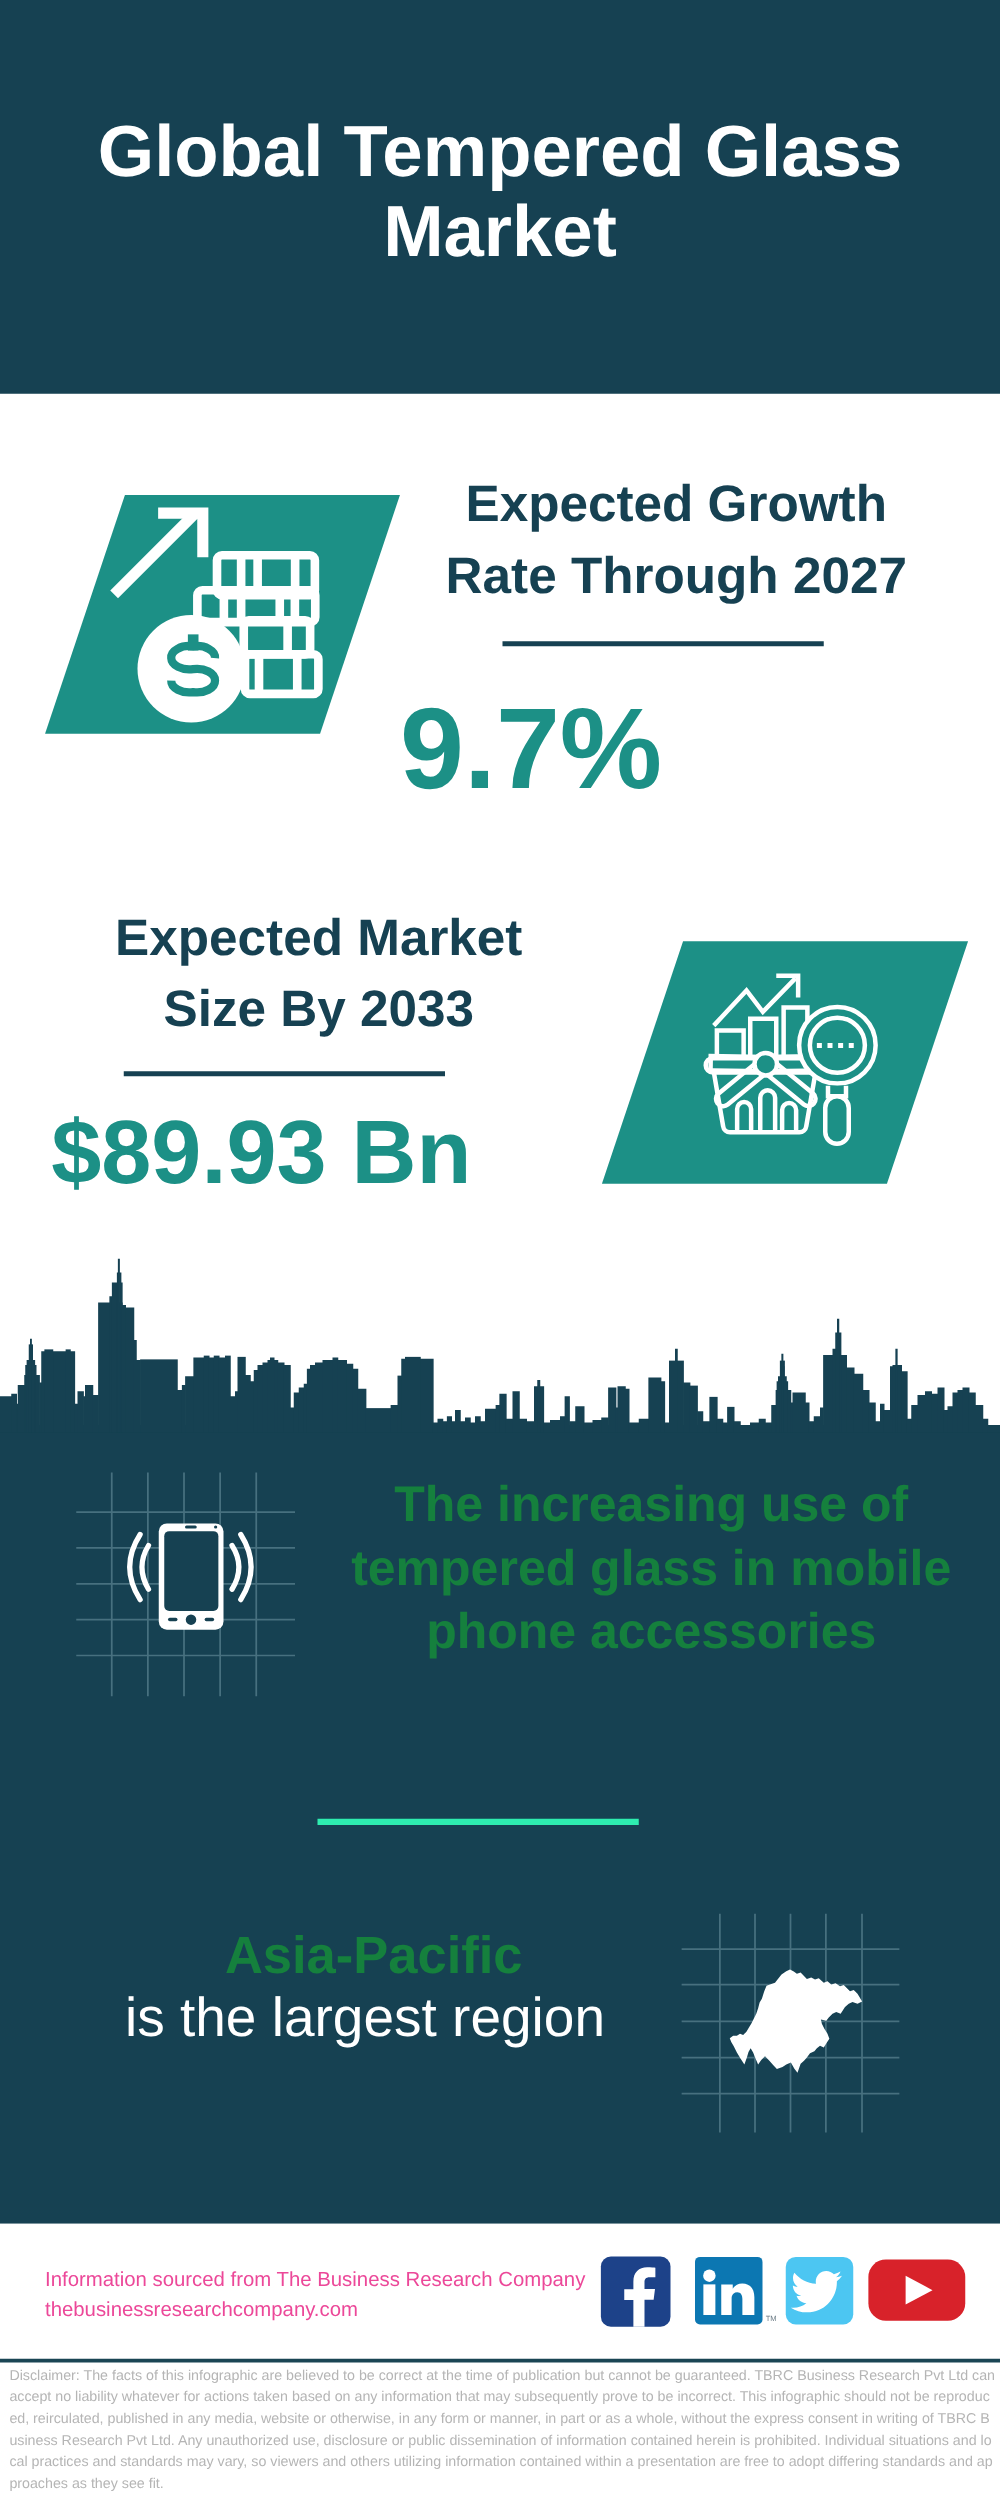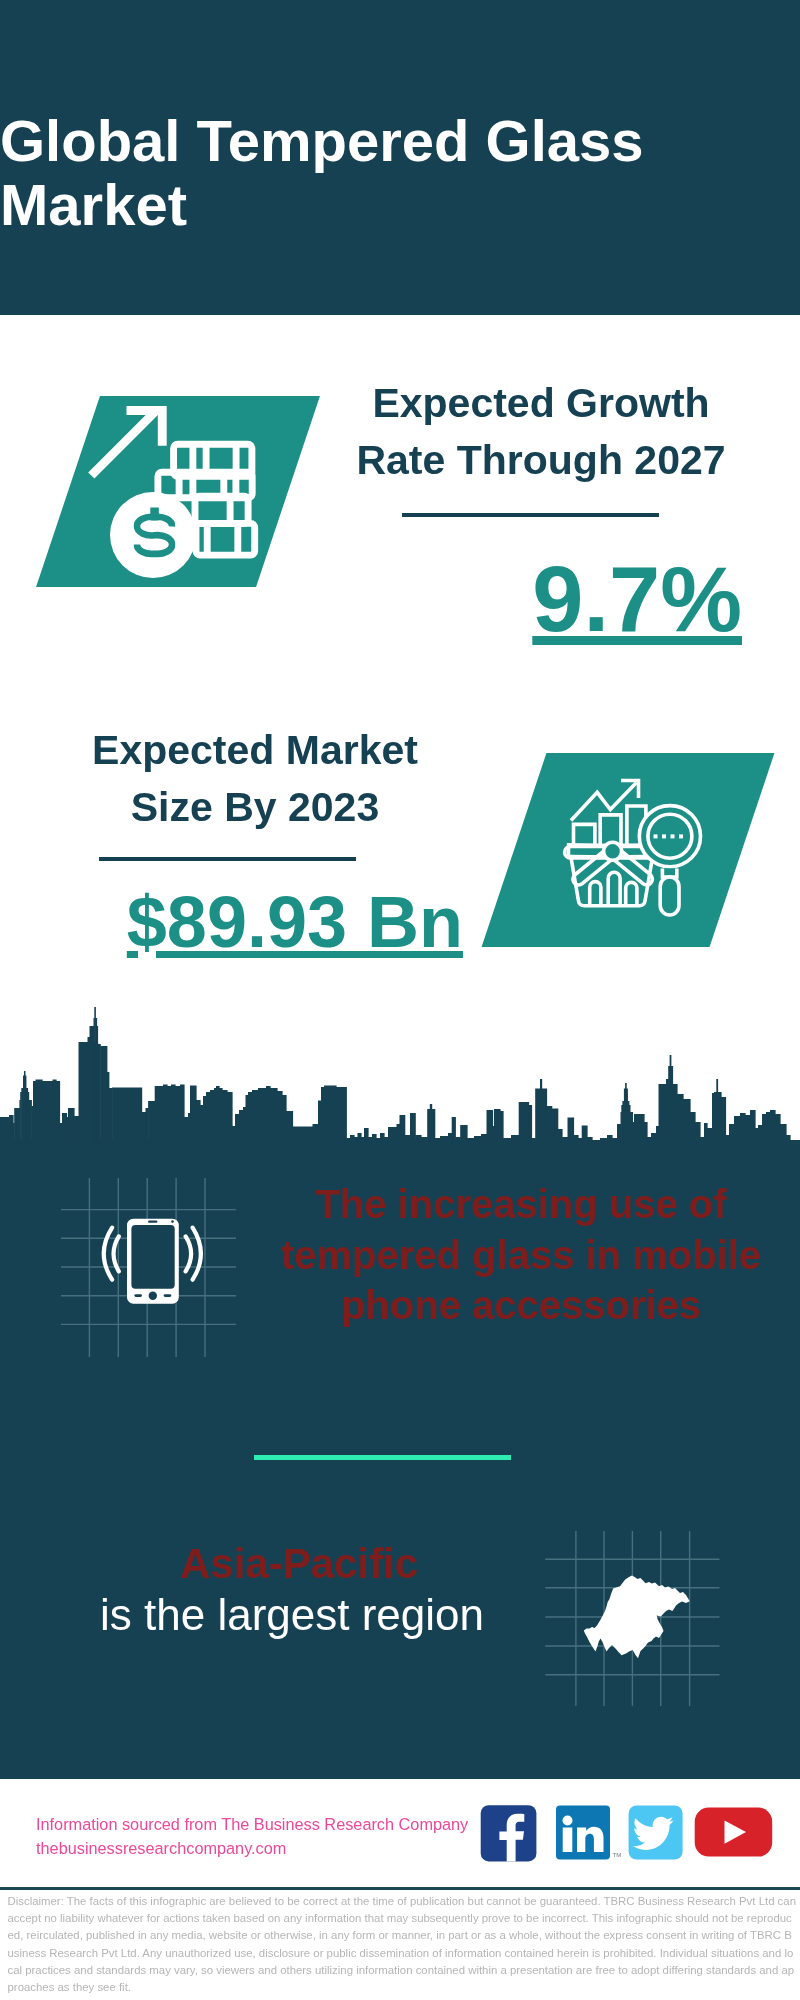--- a/index.html
+++ b/index.html
@@ -2,37 +2,37 @@
 <html><head>
 <meta charset="utf-8">
 <title>Global Tempered Glass Market</title>
 <style>
   html,body{margin:0;padding:0;}
   body{width:800px;height:2000px;background:#ffffff;font-family:"Liberation Sans",sans-serif;overflow:hidden;}
   .page{position:relative;width:800px;height:2000px;background:#fff;}
 
   
   .header{position:absolute;left:0;top:0;width:800px;height:315px;background:#164152;}
-  .header-title{position:absolute;left:0;top:90px;width:800px;text-align:left;color:#ffffff;
-    font-size:58px;font-weight:bold;line-height:64px;margin-top:19px;}
+  .header-title{position:absolute;left:0;top:90px;width:800px;text-align:center;color:#ffffff;
+    font-size:58px;font-weight:bold;line-height:64px;}
 
   
   .para{position:absolute;background:#1C9086;transform:skewX(-18.5deg);}
 
   
   .stat-title{position:absolute;color:#164152;font-size:41px;font-weight:bold;line-height:57px;text-align:center;}
   .stat-rule{position:absolute;height:4px;background:#164152;}
-  .stat-value{position:absolute;color:#1C9086;white-space:nowrap;font-weight:bold;text-align:right;text-decoration:underline;}
+  .stat-value{position:absolute;color:#1C9086;white-space:nowrap;font-weight:bold;text-align:left;}
   .sv1{font-size:92px;line-height:92px;}
   .sv2{font-size:72px;line-height:72px;}
 
   
   .dark-zone{position:absolute;left:0;top:1140px;width:800px;height:639px;background:#164152;}
   .skyline-wrap{position:absolute;left:0;top:1003px;width:800px;height:143px;}
-  .drv-head{position:absolute;font-weight:bold;text-align:center;color:#7f1d1d;}
+  .drv-head{position:absolute;font-weight:bold;text-align:center;color:#15803d;}
   .drv-sub{position:absolute;color:#ffffff;text-align:center;font-weight:normal;}
   .divider{position:absolute;height:4.5px;background:#2EEDB0;}
   .dh40{font-size:40px;line-height:50.5px;}
   .ds40{font-size:40px;line-height:49.5px;}
   .rh42{font-size:42px;line-height:50px;}
   .rs44{font-size:44px;line-height:50px;}
 
   
   .footer{position:absolute;left:0;top:1779px;width:800px;height:221px;background:#ffffff;}
   .src-text{position:absolute;color:#ec4899;font-size:16.3px;line-height:24px;}
@@ -90,21 +90,21 @@
 
   <div class="stat-title" style="left:330px;top:375px;width:422px;">
     <span>Expected Growth</span><br>
     <span>Rate Through 2027</span>
   </div>
   <div class="stat-rule" style="left:402px;top:513px;width:257px;"></div>
   <div class="stat-value sv1" style="left:320px;top:553px;width:422px;">9.7%</div>
 
   <div class="stat-title" style="left:44px;top:722px;width:422px;">
     <span>Expected Market</span><br>
-    <span>Size By 2023</span>
+    <span>Size By 2033</span>
   </div>
   <div class="stat-rule" style="left:99px;top:857px;width:257px;"></div>
   <div class="stat-value sv2" style="left:41px;top:886px;width:422px;">$89.93 Bn</div>
 
   <div class="para" style="left:514px;top:753px;width:228px;height:194px;"></div>
   <div style="position:absolute;left:545px;top:765px;width:170px;height:170px;">
     <svg viewBox="0 0 170 170" width="170" height="170">
         <g fill="none" stroke="#ffffff" stroke-width="3.6" stroke-linejoin="miter" stroke-linecap="butt">
           <polyline points="26.0,55.5 52.2,27.3 65.3,44.5 91.5,17.5"></polyline>
           <polyline points="76,15.5 93.5,15.5 93.5,33"></polyline>

